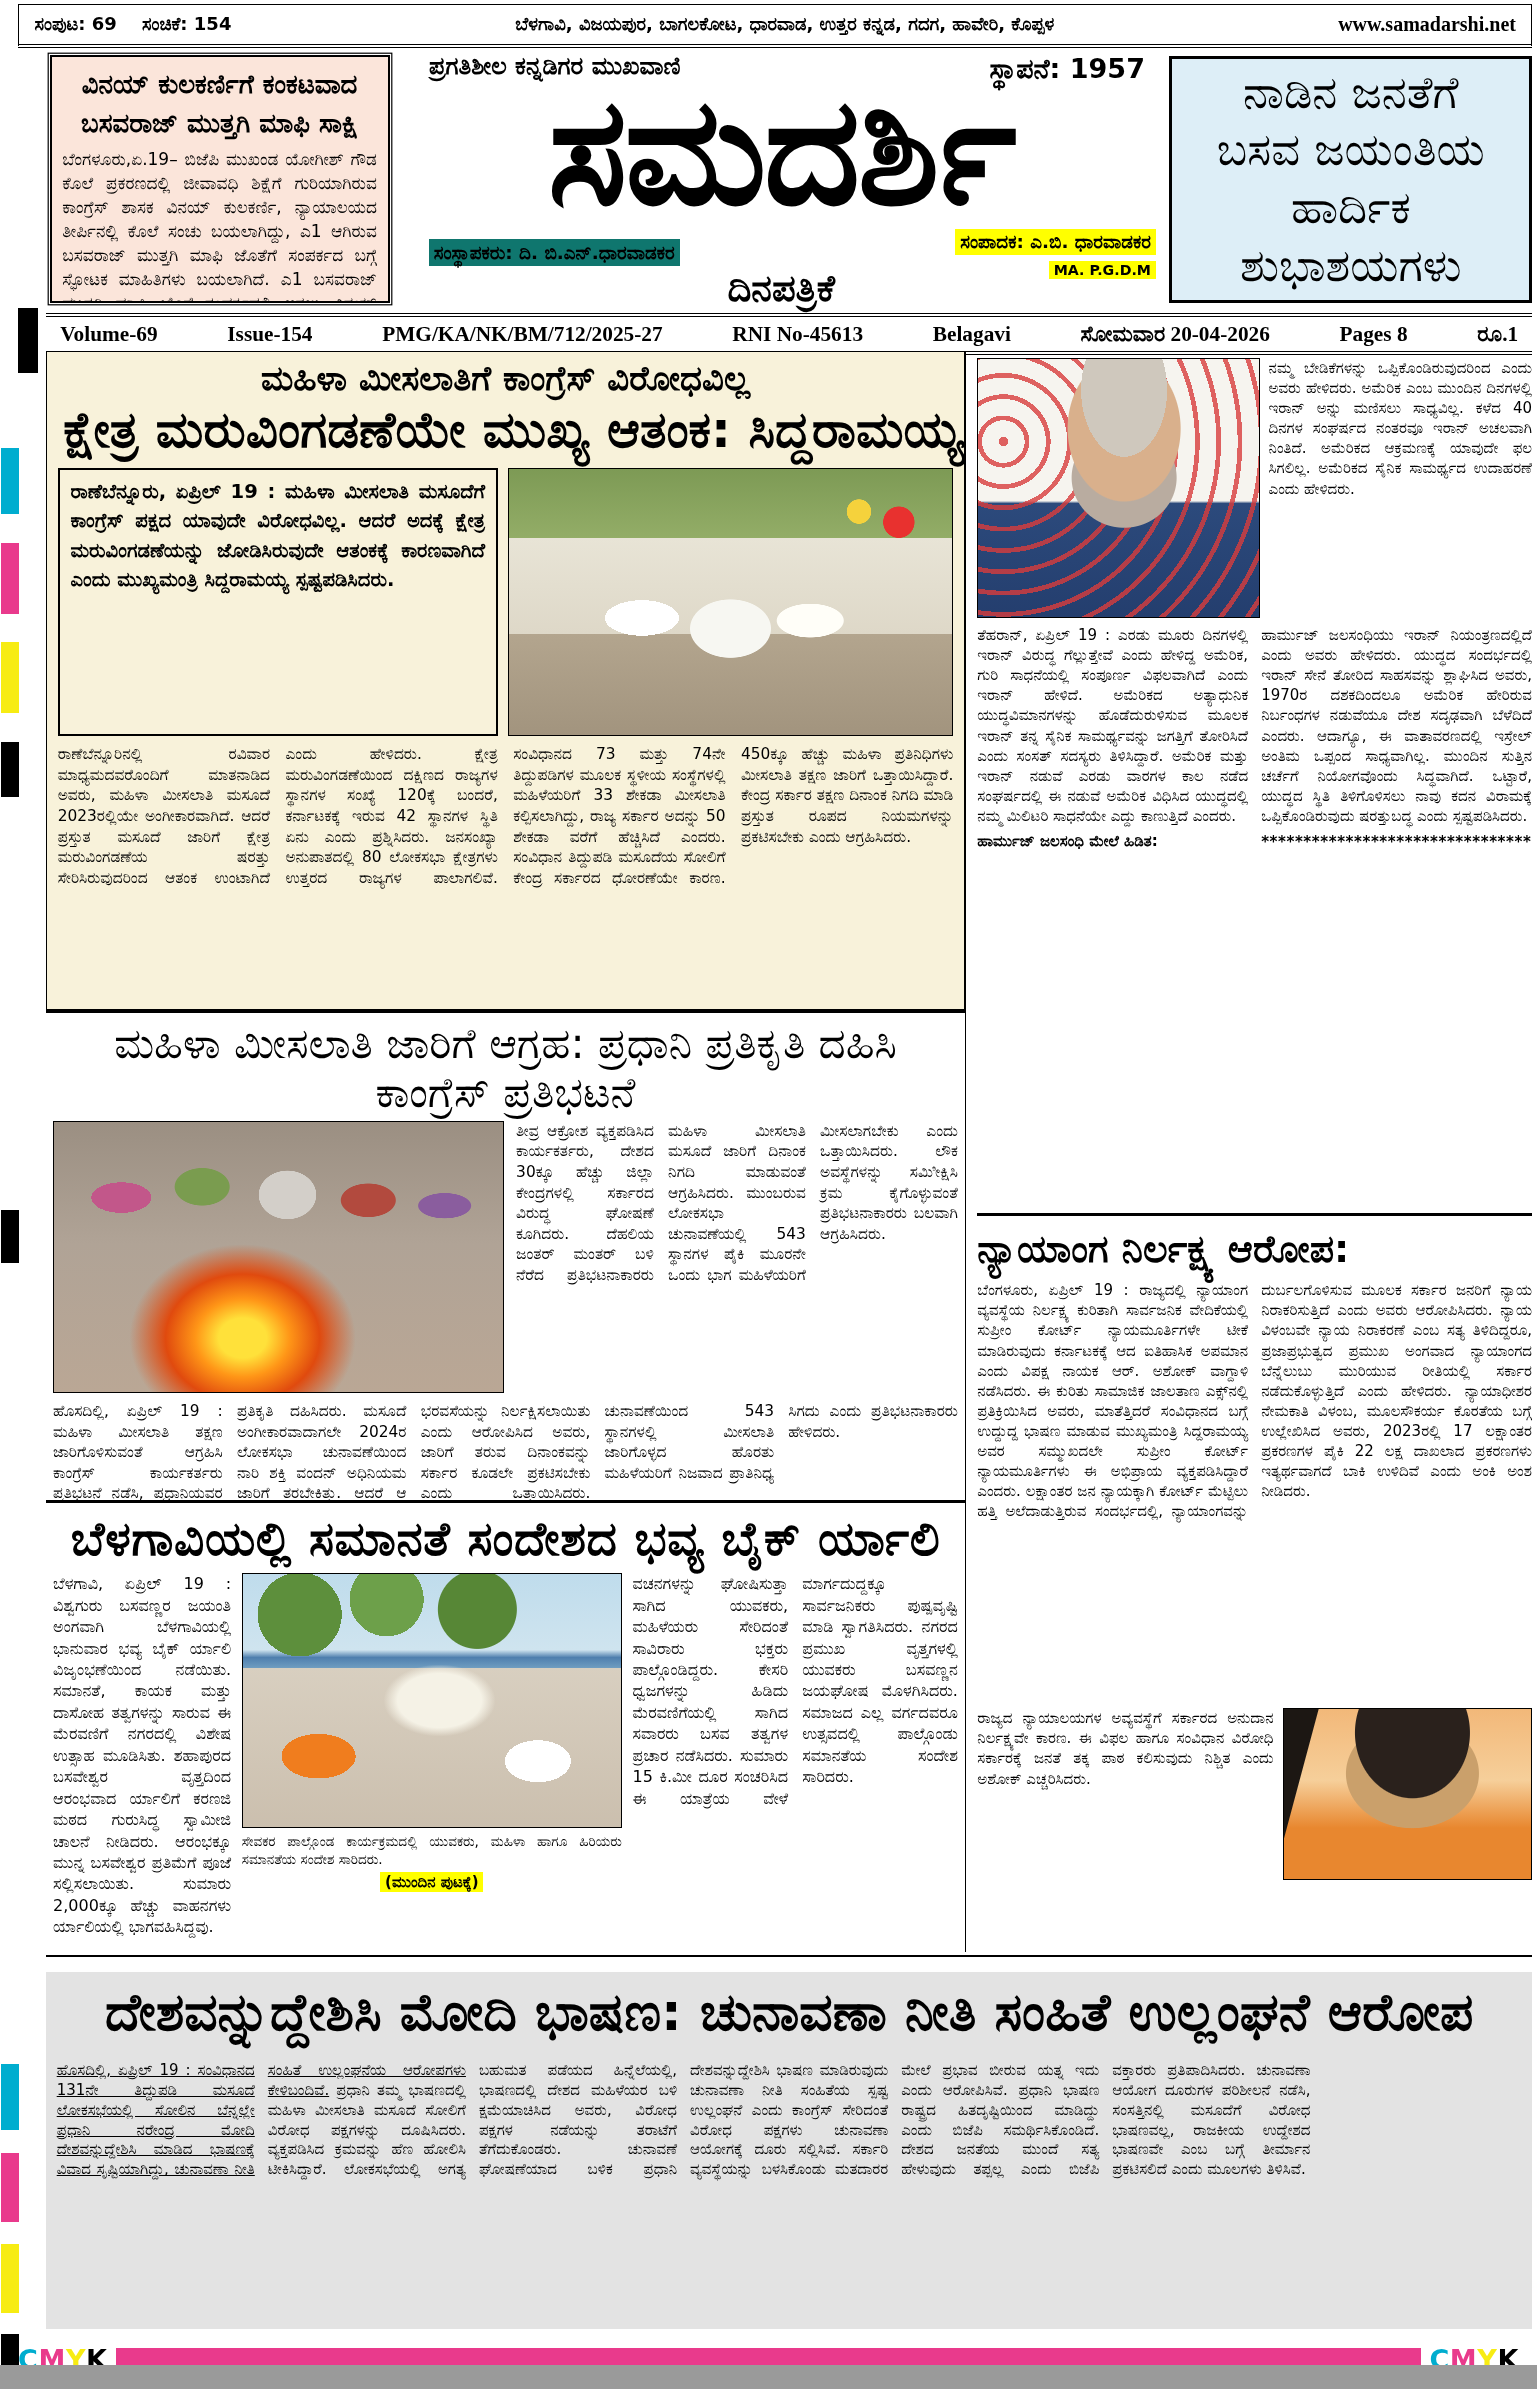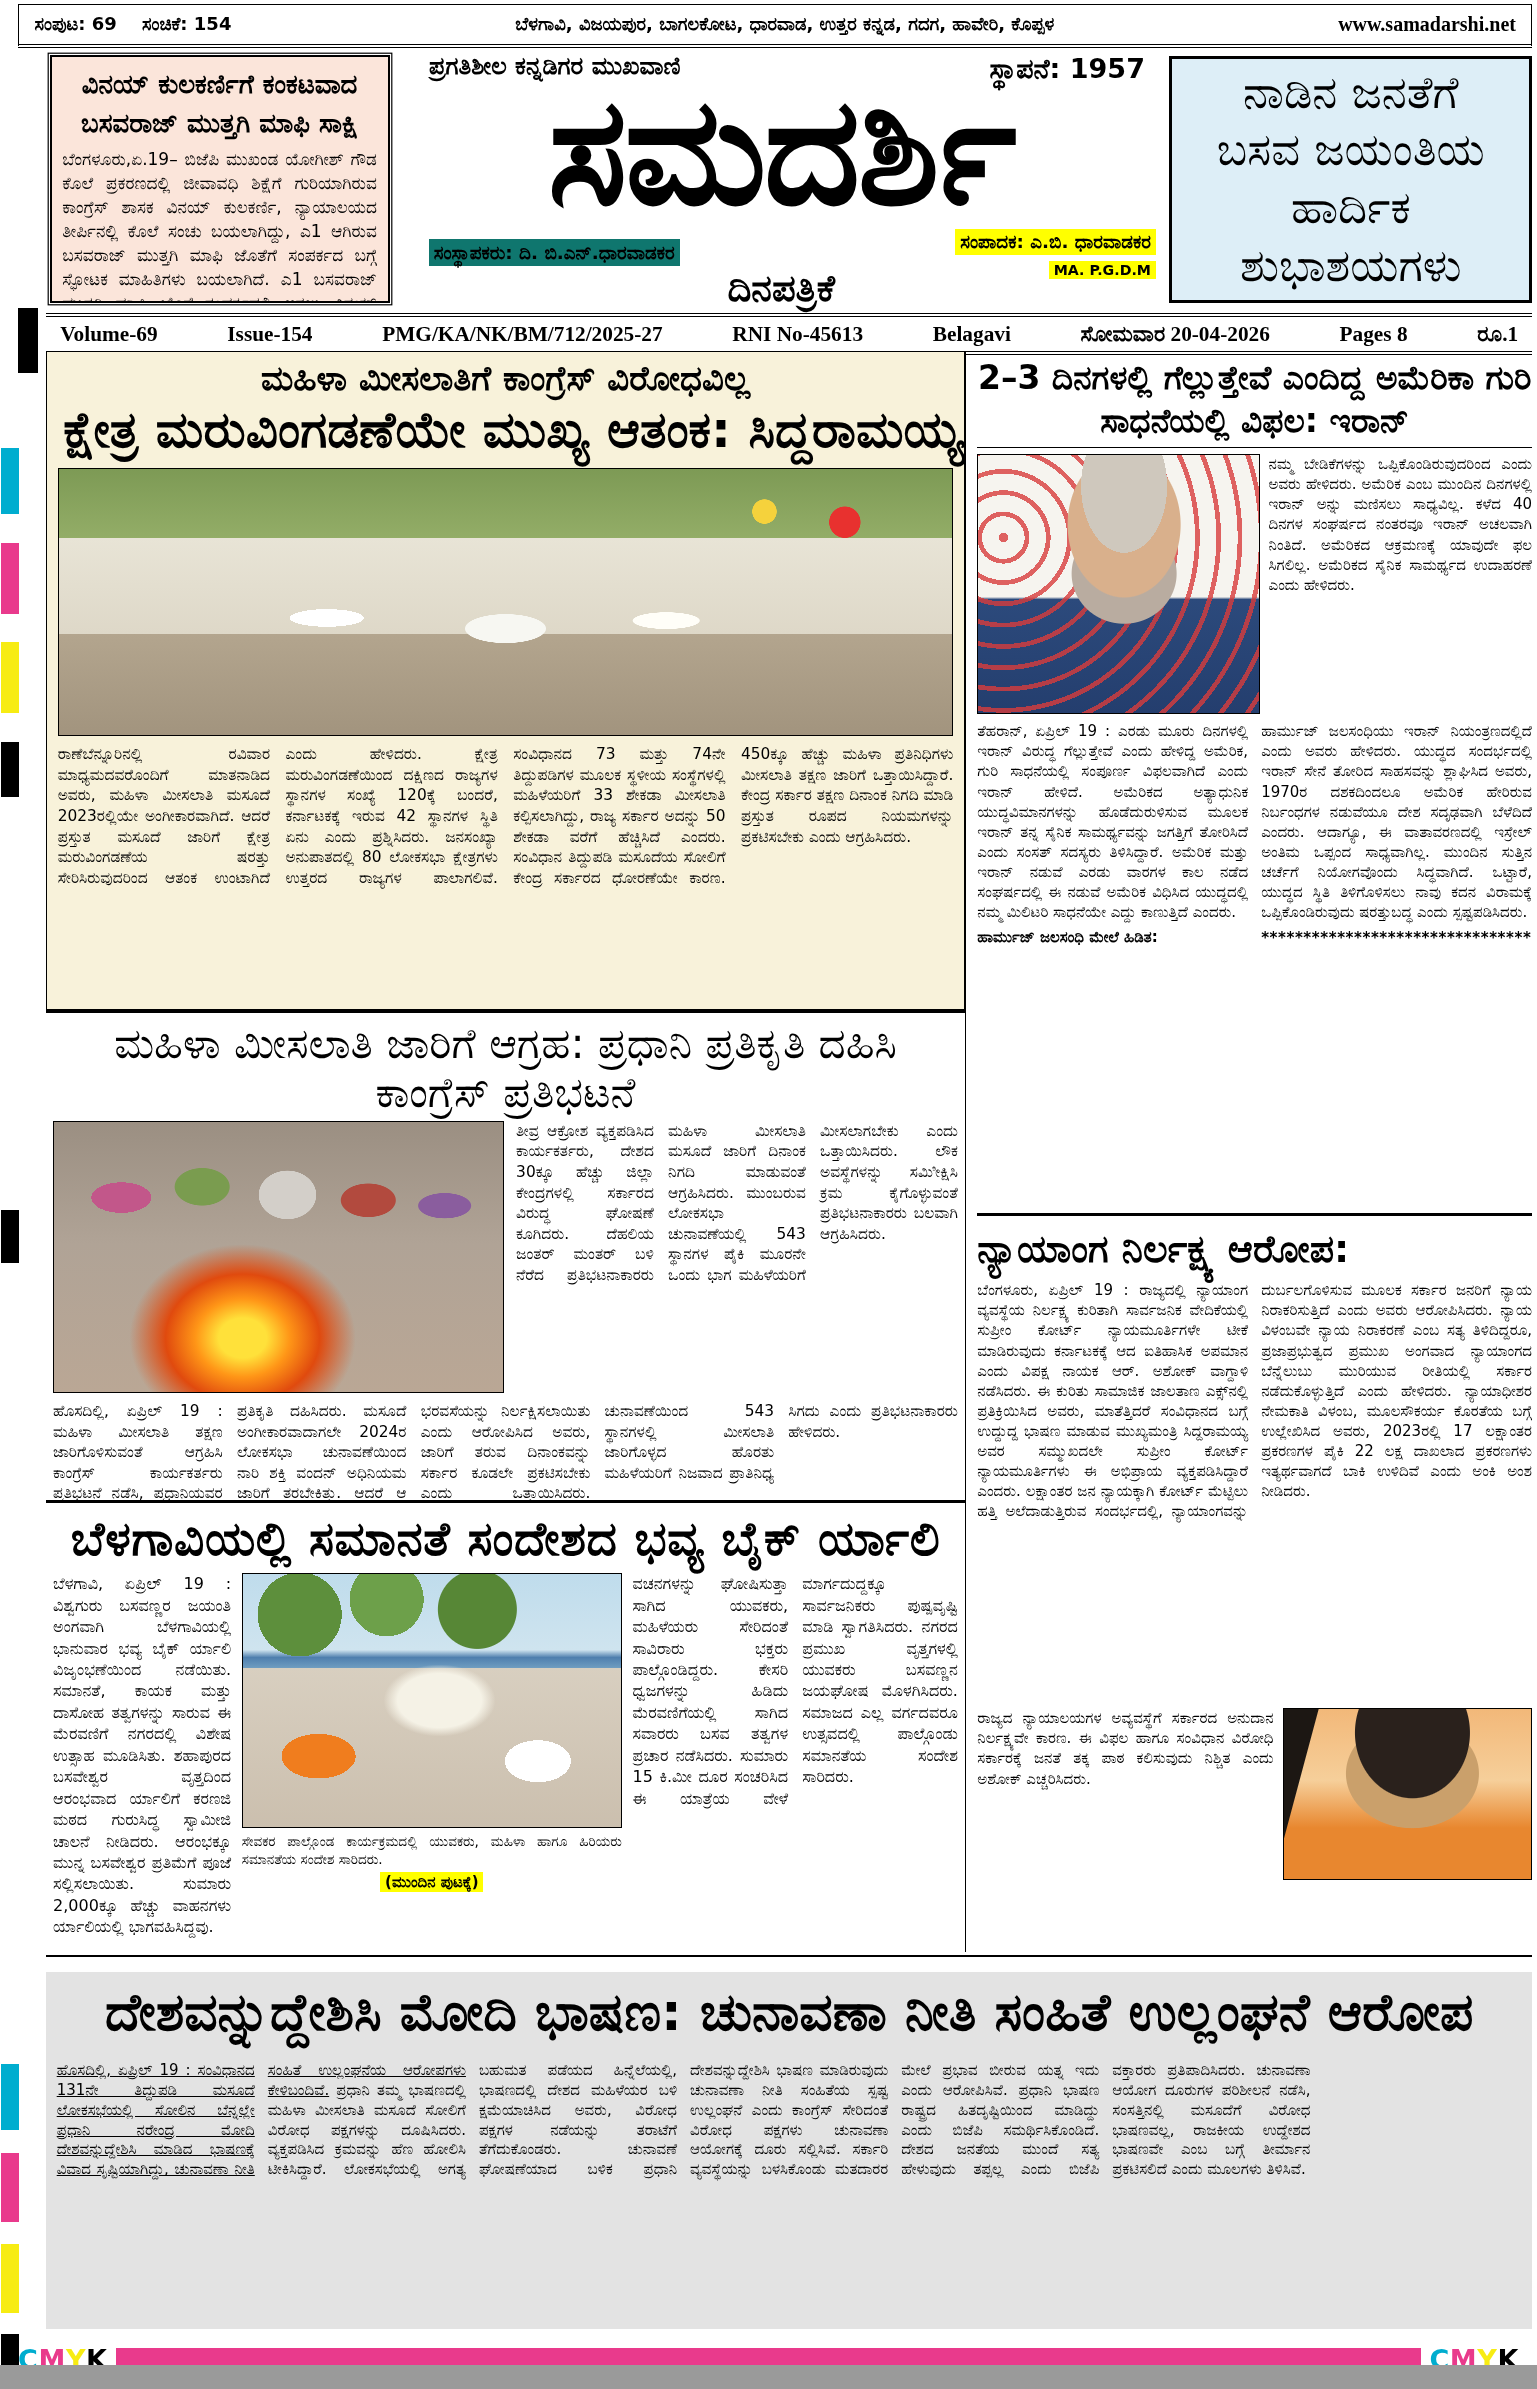--- a/index.html
+++ b/index.html
@@ -187,20 +187,21 @@
     <span>Pages 8</span>
     <span>ರೂ.1</span>
   </div>
 
   <div class="main-left">
 
     <div class="topstory">
       <div class="kicker">ಮಹಿಳಾ ಮೀಸಲಾತಿಗೆ ಕಾಂಗ್ರೆಸ್ ವಿರೋಧವಿಲ್ಲ</div>
       <div class="headline">ಕ್ಷೇತ್ರ ಮರುವಿಂಗಡಣೆಯೇ ಮುಖ್ಯ ಆತಂಕ: ಸಿದ್ದರಾಮಯ್ಯ</div>
       <div class="lead-row">
+        <div class="leadbox">ರಾಣೆಬೆನ್ನೂರು, ಏಪ್ರಿಲ್ 19 : ಮಹಿಳಾ ಮೀಸಲಾತಿ ಮಸೂದೆಗೆ ಕಾಂಗ್ರೆಸ್ ಪಕ್ಷದ ಯಾವುದೇ ವಿರೋಧವಿಲ್ಲ. ಆದರೆ ಅದಕ್ಕೆ ಕ್ಷೇತ್ರ ಮರುವಿಂಗಡಣೆಯನ್ನು ಜೋಡಿಸಿರುವುದೇ ಆತಂಕಕ್ಕೆ ಕಾರಣವಾಗಿದೆ ಎಂದು ಮುಖ್ಯಮಂತ್ರಿ ಸಿದ್ದರಾಮಯ್ಯ ಸ್ಪಷ್ಟಪಡಿಸಿದರು.</div>
         <div class="lead-photo photo ph-lead"></div>
       </div>
       <div class="cols4 body-txt">ರಾಣೆಬೆನ್ನೂರಿನಲ್ಲಿ ರವಿವಾರ ಮಾಧ್ಯಮದವರೊಂದಿಗೆ ಮಾತನಾಡಿದ ಅವರು, ಮಹಿಳಾ ಮೀಸಲಾತಿ ಮಸೂದೆ 2023ರಲ್ಲಿಯೇ ಅಂಗೀಕಾರವಾಗಿದೆ. ಆದರೆ ಪ್ರಸ್ತುತ ಮಸೂದೆ ಜಾರಿಗೆ ಕ್ಷೇತ್ರ ಮರುವಿಂಗಡಣೆಯ ಷರತ್ತು ಸೇರಿಸಿರುವುದರಿಂದ ಆತಂಕ ಉಂಟಾಗಿದೆ ಎಂದು ಹೇಳಿದರು. ಕ್ಷೇತ್ರ ಮರುವಿಂಗಡಣೆಯಿಂದ ದಕ್ಷಿಣದ ರಾಜ್ಯಗಳ ಸ್ಥಾನಗಳ ಸಂಖ್ಯೆ 120ಕ್ಕೆ ಬಂದರೆ, ಕರ್ನಾಟಕಕ್ಕೆ ಇರುವ 42 ಸ್ಥಾನಗಳ ಸ್ಥಿತಿ ಏನು ಎಂದು ಪ್ರಶ್ನಿಸಿದರು. ಜನಸಂಖ್ಯಾ ಅನುಪಾತದಲ್ಲಿ 80 ಲೋಕಸಭಾ ಕ್ಷೇತ್ರಗಳು ಉತ್ತರದ ರಾಜ್ಯಗಳ ಪಾಲಾಗಲಿವೆ. ಸಂವಿಧಾನದ 73 ಮತ್ತು 74ನೇ ತಿದ್ದುಪಡಿಗಳ ಮೂಲಕ ಸ್ಥಳೀಯ ಸಂಸ್ಥೆಗಳಲ್ಲಿ ಮಹಿಳೆಯರಿಗೆ 33 ಶೇಕಡಾ ಮೀಸಲಾತಿ ಕಲ್ಪಿಸಲಾಗಿದ್ದು, ರಾಜ್ಯ ಸರ್ಕಾರ ಅದನ್ನು 50 ಶೇಕಡಾ ವರೆಗೆ ಹೆಚ್ಚಿಸಿದೆ ಎಂದರು. ಸಂವಿಧಾನ ತಿದ್ದುಪಡಿ ಮಸೂದೆಯ ಸೋಲಿಗೆ ಕೇಂದ್ರ ಸರ್ಕಾರದ ಧೋರಣೆಯೇ ಕಾರಣ. 450ಕ್ಕೂ ಹೆಚ್ಚು ಮಹಿಳಾ ಪ್ರತಿನಿಧಿಗಳು ಮೀಸಲಾತಿ ತಕ್ಷಣ ಜಾರಿಗೆ ಒತ್ತಾಯಿಸಿದ್ದಾರೆ. ಕೇಂದ್ರ ಸರ್ಕಾರ ತಕ್ಷಣ ದಿನಾಂಕ ನಿಗದಿ ಮಾಡಿ ಪ್ರಸ್ತುತ ರೂಪದ ನಿಯಮಗಳನ್ನು ಪ್ರಕಟಿಸಬೇಕು ಎಂದು ಆಗ್ರಹಿಸಿದರು.</div>
     </div>
 
     <div class="article protest">
       <div class="headline">ಮಹಿಳಾ ಮೀಸಲಾತಿ ಜಾರಿಗೆ ಆಗ್ರಹ: ಪ್ರಧಾನಿ ಪ್ರತಿಕೃತಿ ದಹಿಸಿ ಕಾಂಗ್ರೆಸ್ ಪ್ರತಿಭಟನೆ</div>
       <div class="row">
         <div class="protest-photo photo ph-protest"></div>
         <div class="cols3 body-txt">ತೀವ್ರ ಆಕ್ರೋಶ ವ್ಯಕ್ತಪಡಿಸಿದ ಕಾರ್ಯಕರ್ತರು, ದೇಶದ 30ಕ್ಕೂ ಹೆಚ್ಚು ಜಿಲ್ಲಾ ಕೇಂದ್ರಗಳಲ್ಲಿ ಸರ್ಕಾರದ ವಿರುದ್ಧ ಘೋಷಣೆ ಕೂಗಿದರು. ದೆಹಲಿಯ ಜಂತರ್ ಮಂತರ್ ಬಳಿ ನೆರೆದ ಪ್ರತಿಭಟನಾಕಾರರು ಮಹಿಳಾ ಮೀಸಲಾತಿ ಮಸೂದೆ ಜಾರಿಗೆ ದಿನಾಂಕ ನಿಗದಿ ಮಾಡುವಂತೆ ಆಗ್ರಹಿಸಿದರು. ಮುಂಬರುವ ಲೋಕಸಭಾ ಚುನಾವಣೆಯಲ್ಲಿ 543 ಸ್ಥಾನಗಳ ಪೈಕಿ ಮೂರನೇ ಒಂದು ಭಾಗ ಮಹಿಳೆಯರಿಗೆ ಮೀಸಲಾಗಬೇಕು ಎಂದು ಒತ್ತಾಯಿಸಿದರು. ಲೌಕ ಅವಸ್ಥೆಗಳನ್ನು ಸವಿುೀಕ್ಷಿಸಿ ಕ್ರಮ ಕೈಗೊಳ್ಳುವಂತೆ ಪ್ರತಿಭಟನಾಕಾರರು ಬಲವಾಗಿ ಆಗ್ರಹಿಸಿದರು.</div>
@@ -219,21 +220,20 @@
         </div>
         <div class="rcols body-txt">ವಚನಗಳನ್ನು ಘೋಷಿಸುತ್ತಾ ಸಾಗಿದ ಯುವಕರು, ಮಹಿಳೆಯರು ಸೇರಿದಂತೆ ಸಾವಿರಾರು ಭಕ್ತರು ಪಾಲ್ಗೊಂಡಿದ್ದರು. ಕೇಸರಿ ಧ್ವಜಗಳನ್ನು ಹಿಡಿದು ಮೆರವಣಿಗೆಯಲ್ಲಿ ಸಾಗಿದ ಸವಾರರು ಬಸವ ತತ್ವಗಳ ಪ್ರಚಾರ ನಡೆಸಿದರು. ಸುಮಾರು 15 ಕಿ.ಮೀ ದೂರ ಸಂಚರಿಸಿದ ಈ ಯಾತ್ರೆಯ ವೇಳೆ ಮಾರ್ಗದುದ್ದಕ್ಕೂ ಸಾರ್ವಜನಿಕರು ಪುಷ್ಪವೃಷ್ಟಿ ಮಾಡಿ ಸ್ವಾಗತಿಸಿದರು. ನಗರದ ಪ್ರಮುಖ ವೃತ್ತಗಳಲ್ಲಿ ಯುವಕರು ಬಸವಣ್ಣನ ಜಯಘೋಷ ಮೊಳಗಿಸಿದರು. ಸಮಾಜದ ಎಲ್ಲ ವರ್ಗದವರೂ ಉತ್ಸವದಲ್ಲಿ ಪಾಲ್ಗೊಂಡು ಸಮಾನತೆಯ ಸಂದೇಶ ಸಾರಿದರು.</div>
       </div>
     </div>
 
   </div>
 
   <div class="main-right">
 
     <div class="iran">
-      <div class="headline">2–3 ದಿನಗಳಲ್ಲಿ ಗೆಲ್ಲುತ್ತೇವೆ ಎಂದಿದ್ದ ಅಮೆರಿಕಾ ಗುರಿ ಸಾಧನೆಯಲ್ಲಿ ವಿಫಲ: ಇರಾನ್</div>
       <div class="row">
         <div class="iran-photo photo ph-iran"></div>
         <div class="sidecol body-txt">ನಮ್ಮ ಬೇಡಿಕೆಗಳನ್ನು ಒಪ್ಪಿಕೊಂಡಿರುವುದರಿಂದ ಎಂದು ಅವರು ಹೇಳಿದರು. ಅಮೆರಿಕ ಎಂಬ ಮುಂದಿನ ದಿನಗಳಲ್ಲಿ ಇರಾನ್ ಅನ್ನು ಮಣಿಸಲು ಸಾಧ್ಯವಿಲ್ಲ. ಕಳೆದ 40 ದಿನಗಳ ಸಂಘರ್ಷದ ನಂತರವೂ ಇರಾನ್ ಅಚಲವಾಗಿ ನಿಂತಿದೆ. ಅಮೆರಿಕದ ಆಕ್ರಮಣಕ್ಕೆ ಯಾವುದೇ ಫಲ ಸಿಗಲಿಲ್ಲ. ಅಮೆರಿಕದ ಸೈನಿಕ ಸಾಮರ್ಥ್ಯದ ಉದಾಹರಣೆ ಎಂದು ಹೇಳಿದರು.</div>
       </div>
       <div class="cols2 body-txt">
         <span>ತೆಹರಾನ್, ಏಪ್ರಿಲ್ 19 : ಎರಡು ಮೂರು ದಿನಗಳಲ್ಲಿ ಇರಾನ್ ವಿರುದ್ಧ ಗೆಲ್ಲುತ್ತೇವೆ ಎಂದು ಹೇಳಿದ್ದ ಅಮೆರಿಕ, ಗುರಿ ಸಾಧನೆಯಲ್ಲಿ ಸಂಪೂರ್ಣ ವಿಫಲವಾಗಿದೆ ಎಂದು ಇರಾನ್ ಹೇಳಿದೆ. ಅಮೆರಿಕದ ಅತ್ಯಾಧುನಿಕ ಯುದ್ಧವಿಮಾನಗಳನ್ನು ಹೊಡೆದುರುಳಿಸುವ ಮೂಲಕ ಇರಾನ್ ತನ್ನ ಸೈನಿಕ ಸಾಮರ್ಥ್ಯವನ್ನು ಜಗತ್ತಿಗೆ ತೋರಿಸಿದೆ ಎಂದು ಸಂಸತ್ ಸದಸ್ಯರು ತಿಳಿಸಿದ್ದಾರೆ. ಅಮೆರಿಕ ಮತ್ತು ಇರಾನ್ ನಡುವೆ ಎರಡು ವಾರಗಳ ಕಾಲ ನಡೆದ ಸಂಘರ್ಷದಲ್ಲಿ ಈ ನಡುವೆ ಅಮೆರಿಕ ವಿಧಿಸಿದ ಯುದ್ಧದಲ್ಲಿ ನಮ್ಮ ಮಿಲಿಟರಿ ಸಾಧನೆಯೇ ಎದ್ದು ಕಾಣುತ್ತಿದೆ ಎಂದರು.</span>
         <span class="subhead">ಹಾರ್ಮುಜ್ ಜಲಸಂಧಿ ಮೇಲೆ ಹಿಡಿತ:</span>
         <span>ಹಾರ್ಮುಜ್ ಜಲಸಂಧಿಯು ಇರಾನ್ ನಿಯಂತ್ರಣದಲ್ಲಿದೆ ಎಂದು ಅವರು ಹೇಳಿದರು. ಯುದ್ಧದ ಸಂದರ್ಭದಲ್ಲಿ ಇರಾನ್ ಸೇನೆ ತೋರಿದ ಸಾಹಸವನ್ನು ಶ್ಲಾಘಿಸಿದ ಅವರು, 1970ರ ದಶಕದಿಂದಲೂ ಅಮೆರಿಕ ಹೇರಿರುವ ನಿರ್ಬಂಧಗಳ ನಡುವೆಯೂ ದೇಶ ಸದೃಢವಾಗಿ ಬೆಳೆದಿದೆ ಎಂದರು. ಆದಾಗ್ಯೂ, ಈ ವಾತಾವರಣದಲ್ಲಿ ಇಸ್ರೇಲ್ ಅಂತಿಮ ಒಪ್ಪಂದ ಸಾಧ್ಯವಾಗಿಲ್ಲ. ಮುಂದಿನ ಸುತ್ತಿನ ಚರ್ಚೆಗೆ ನಿಯೋಗವೊಂದು ಸಿದ್ಧವಾಗಿದೆ. ಒಟ್ಟಾರೆ, ಯುದ್ಧದ ಸ್ಥಿತಿ ತಿಳಿಗೊಳಿಸಲು ನಾವು ಕದನ ವಿರಾಮಕ್ಕೆ ಒಪ್ಪಿಕೊಂಡಿರುವುದು ಷರತ್ತುಬದ್ಧ ಎಂದು ಸ್ಪಷ್ಟಪಡಿಸಿದರು.</span>
         <span class="stars">********************************</span>
       </div>

